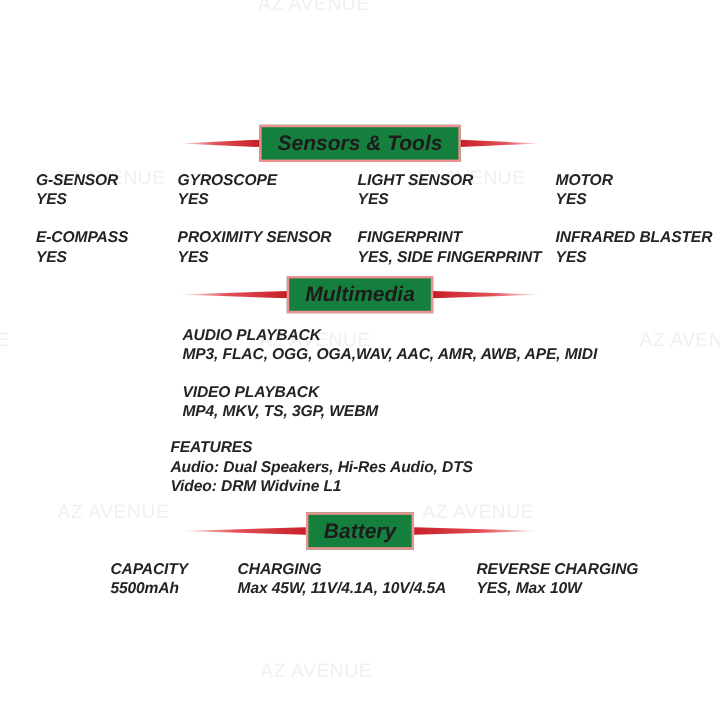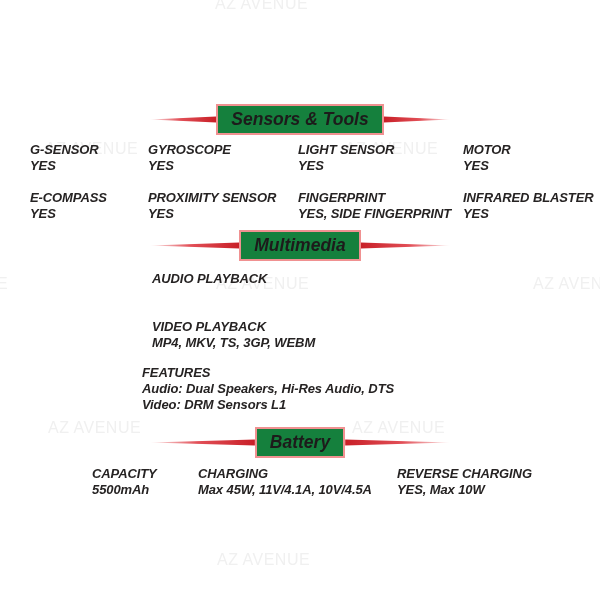--- a/index.html
+++ b/index.html
@@ -133,29 +133,30 @@
   <div class="sec-header" style="top:230px;">
     <div class="swoosh left"></div>
     <div class="title-box">
       <span>Multimedia</span>
     </div>
     <div class="swoosh right"></div>
   </div>
 
   <div class="cell" style="left:152px; top:271px;">
     <span class="lbl">AUDIO PLAYBACK</span>
+    <span class="val">MP3, FLAC, OGG, OGA,WAV, AAC, AMR, AWB, APE, MIDI</span>
   </div>
   <div class="cell" style="left:152px; top:319px;">
     <span class="lbl">VIDEO PLAYBACK</span>
     <span class="val">MP4, MKV, TS, 3GP, WEBM</span>
   </div>
   <div class="cell" style="left:142px; top:365px;">
     <span class="lbl">FEATURES</span>
     <span class="val">Audio: Dual Speakers, Hi-Res Audio, DTS</span>
-    <span class="val">Video: DRM Sensors L1</span>
+    <span class="val">Video: DRM Widvine L1</span>
   </div>
 
   <div class="sec-header" style="top:427px;">
     <div class="swoosh left"></div>
     <div class="title-box">
       <span>Battery</span>
     </div>
     <div class="swoosh right"></div>
   </div>
 

